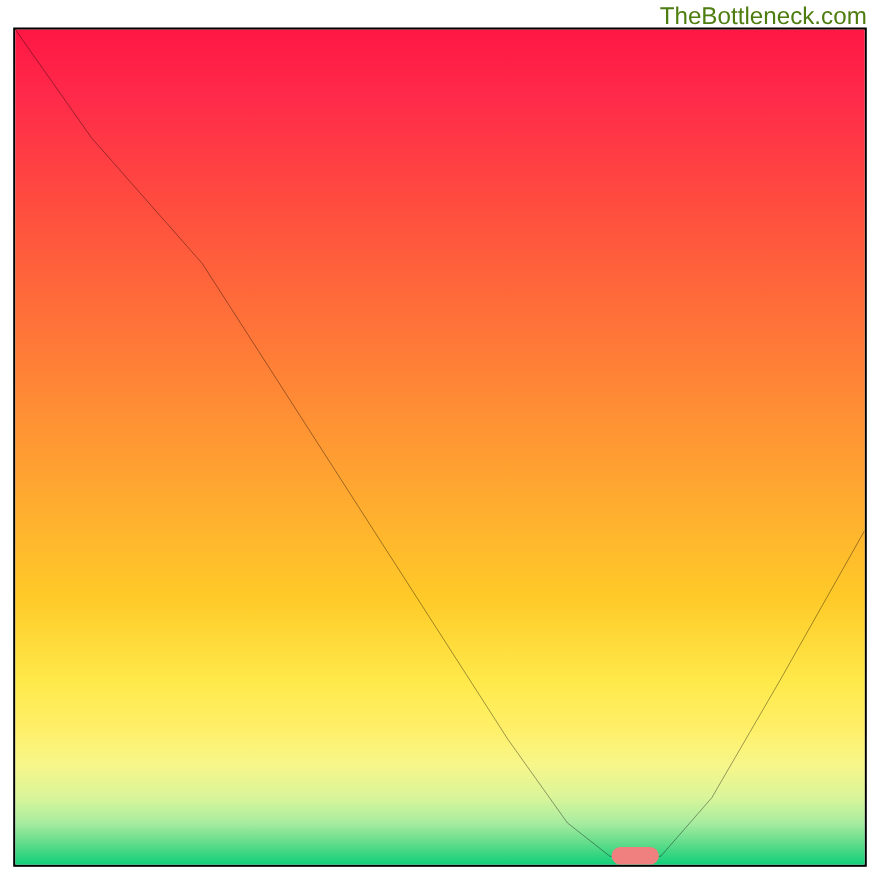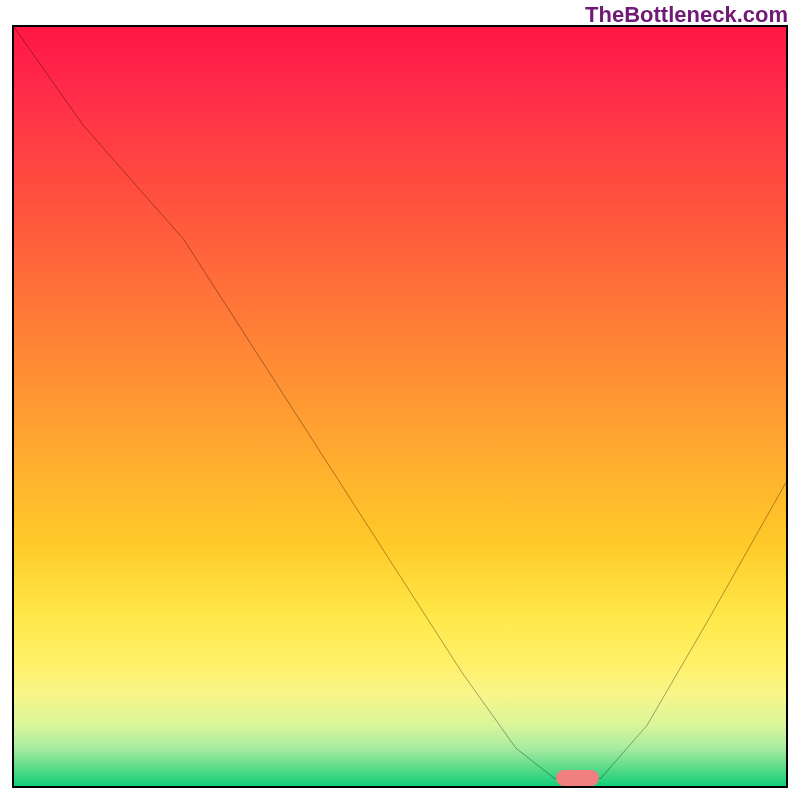--- a/index.html
+++ b/index.html
@@ -56,22 +56,22 @@
     height: 16px;
     background: #f08080;
     border-radius: 8px;
   }
   .watermark {
     position: absolute;
     top: 2px;
     right: 12px;
     font-family: Arial, Helvetica, sans-serif;
     font-size: 22px;
-    font-weight: bold;
-    color: #701a75;
+    font-weight: normal;
+    color: #4d7c0f;
   }
 </style>
 </head>
 <body>
 
 <div class="watermark">TheBottleneck.com</div>
 
 <div class="frame">
   <div class="gradient"></div>
   <svg class="curve" viewBox="0 0 100 100" preserveAspectRatio="none">

